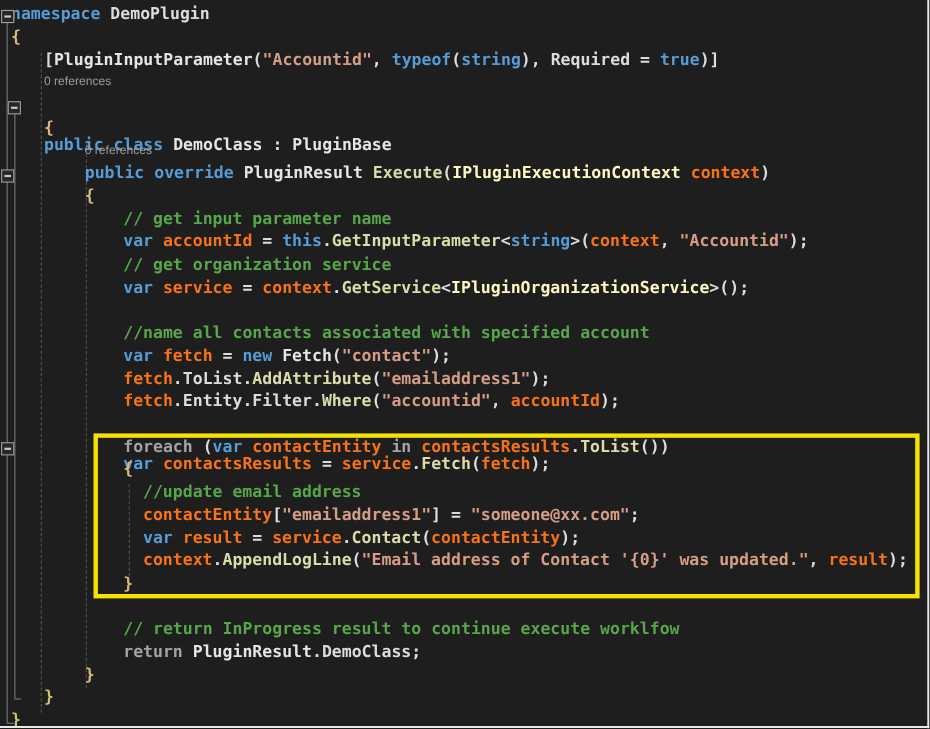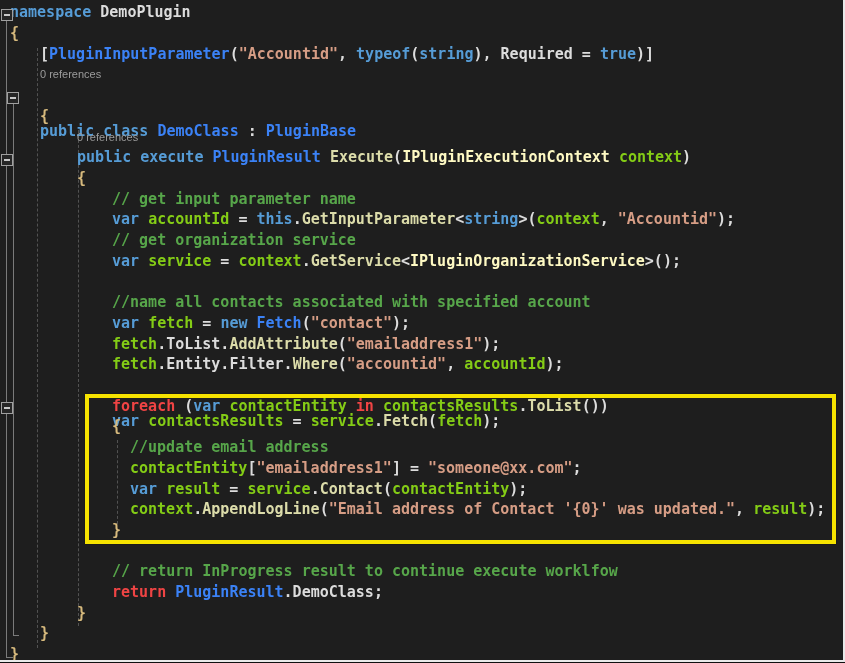--- a/index.html
+++ b/index.html
@@ -4,27 +4,27 @@
 <style>
   html,body{margin:0;padding:0;}
   body{width:845px;height:663px;overflow:hidden;background:#101010;}
   .editor{position:relative;width:845px;height:662px;background:#1E1E1E;overflow:hidden;
           font-family:"DejaVu Sans Mono",monospace;}
   .code-line{position:absolute;height:21px;line-height:21px;white-space:pre;
              font:bold 15px "DejaVu Sans Mono",monospace;color:#DCDCDC;z-index:3;}
   .codelens{position:absolute;height:14px;line-height:14px;white-space:pre;
             font:11px "Liberation Sans",sans-serif;color:#9C9C9C;z-index:3;}
   .tok-kw {color:#569CD6;}
-  .tok-ctl{color:#ef4444;margin-top:36px;}
+  .tok-ctl{color:#a3a3a3;margin-top:36px;}
   .tok-cmt{color:#57A64A;}
   .tok-str{color:#D69D85;}
-  .tok-typ{color:#3b82f6;}
+  .tok-typ{color:#e5e5e5;}
   .tok-ifc{color:#fef9c3;}
   .tok-mth{color:#DCDCAA;}
-  .tok-var{color:#84cc16;}
+  .tok-var{color:#f97316;}
   .tok-txt{color:#DCDCDC;}
   .tok-brc{color:#D7BA7D;}
   .guide{position:absolute;width:0;border-left:1px dashed #525252;z-index:1;}
   .mline{position:absolute;width:0;border-left:1px solid #7A7A7A;z-index:2;}
   .mtick{position:absolute;height:0;border-top:1px solid #7A7A7A;z-index:2;}
   .fold{position:absolute;width:10px;height:10px;background:#262626;border:1px solid #A0A0A0;
         z-index:4;box-sizing:content-box;}
   .fold .bar{position:absolute;left:2px;top:4px;width:6px;height:2px;background:#C8C8C8;}
   .hlbox{position:absolute;border:4px solid #F6E300;z-index:5;pointer-events:none;
          box-shadow:0 0 1px rgba(0,0,0,.6);}
@@ -59,21 +59,21 @@
       <div class="guide" style="left: 117px; top: 440px; height: 84px;"></div>
     </div>
   <div id="code-layer">
       <div class="code-line" style="left: 10px; top: 3px;"><span class="tok-kw">namespace</span><span class="tok-txt"> DemoPlugin</span></div>
       <div class="code-line" style="left: 10px; top: 24px;"><span class="tok-brc">{</span></div>
       <div class="code-line" style="left: 40px; top: 45px;"><span class="tok-txt">[</span><span class="tok-typ">PluginInputParameter</span><span class="tok-txt">(</span><span class="tok-str">"Accountid"</span><span class="tok-txt">, </span><span class="tok-kw">typeof</span><span class="tok-txt">(</span><span class="tok-kw">string</span><span class="tok-txt">), Required = </span><span class="tok-kw">true</span><span class="tok-txt">)]</span></div>
       <div class="codelens" style="left: 40px; top: 68px;">0 references</div>
       <div class="code-line" style="left: 40px; top: 86px; margin-top: 36px;"><span class="tok-kw">public class </span><span class="tok-typ">DemoClass</span><span class="tok-txt"> : </span><span class="tok-typ">PluginBase</span></div>
       <div class="code-line" style="left: 40px; top: 107px;"><span class="tok-brc">{</span></div>
       <div class="codelens" style="left: 77px; top: 131px;">0 references</div>
-      <div class="code-line" style="left: 77px; top: 148px;"><span class="tok-kw">public execute </span><span class="tok-typ">PluginResult</span><span class="tok-txt"> </span><span class="tok-mth">Execute</span><span class="tok-txt">(</span><span class="tok-ifc">IPluginExecutionContext</span><span class="tok-txt"> </span><span class="tok-var">context</span><span class="tok-txt">)</span></div>
+      <div class="code-line" style="left: 77px; top: 148px;"><span class="tok-kw">public override </span><span class="tok-typ">PluginResult</span><span class="tok-txt"> </span><span class="tok-mth">Execute</span><span class="tok-txt">(</span><span class="tok-ifc">IPluginExecutionContext</span><span class="tok-txt"> </span><span class="tok-var">context</span><span class="tok-txt">)</span></div>
       <div class="code-line" style="left: 77px; top: 169px;"><span class="tok-brc">{</span></div>
       <div class="code-line" style="left: 112px; top: 190px;"><span class="tok-cmt">// get input parameter name</span></div>
       <div class="code-line" style="left: 112px; top: 210px;"><span class="tok-kw">var</span><span class="tok-txt"> </span><span class="tok-var">accountId</span><span class="tok-txt"> = </span><span class="tok-kw">this</span><span class="tok-txt">.</span><span class="tok-mth">GetInputParameter</span><span class="tok-txt">&lt;</span><span class="tok-kw">string</span><span class="tok-txt">&gt;(</span><span class="tok-var">context</span><span class="tok-txt">, </span><span class="tok-str">"Accountid"</span><span class="tok-txt">);</span></div>
       <div class="code-line" style="left: 112px; top: 231px;"><span class="tok-cmt">// get organization service</span></div>
       <div class="code-line" style="left: 112px; top: 252px;"><span class="tok-kw">var</span><span class="tok-txt"> </span><span class="tok-var">service</span><span class="tok-txt"> = </span><span class="tok-var">context</span><span class="tok-txt">.</span><span class="tok-mth">GetService</span><span class="tok-txt">&lt;</span><span class="tok-ifc">IPluginOrganizationService</span><span class="tok-txt">&gt;();</span></div>
       <div class="code-line" style="left: 112px; top: 293px;"><span class="tok-cmt">//name all contacts associated with specified account</span></div>
       <div class="code-line" style="left: 112px; top: 314px;"><span class="tok-kw">var</span><span class="tok-txt"> </span><span class="tok-var">fetch</span><span class="tok-txt"> = </span><span class="tok-kw">new</span><span class="tok-txt"> </span><span class="tok-typ">Fetch</span><span class="tok-txt">(</span><span class="tok-str">"contact"</span><span class="tok-txt">);</span></div>
       <div class="code-line" style="left: 112px; top: 335px;"><span class="tok-var">fetch</span><span class="tok-txt">.ToList.</span><span class="tok-mth">AddAttribute</span><span class="tok-txt">(</span><span class="tok-str">"emailaddress1"</span><span class="tok-txt">);</span></div>
       <div class="code-line" style="left: 112px; top: 355px;"><span class="tok-var">fetch</span><span class="tok-txt">.Entity.Filter.</span><span class="tok-mth">Where</span><span class="tok-txt">(</span><span class="tok-str">"accountid"</span><span class="tok-txt">, </span><span class="tok-var">accountId</span><span class="tok-txt">);</span></div>
       <div class="code-line" style="left: 112px; top: 376px; margin-top: 36px;"><span class="tok-kw">var</span><span class="tok-txt"> </span><span class="tok-var">contactsResults</span><span class="tok-txt"> = </span><span class="tok-var">service</span><span class="tok-txt">.</span><span class="tok-mth">Fetch</span><span class="tok-txt">(</span><span class="tok-var">fetch</span><span class="tok-txt">);</span></div>

